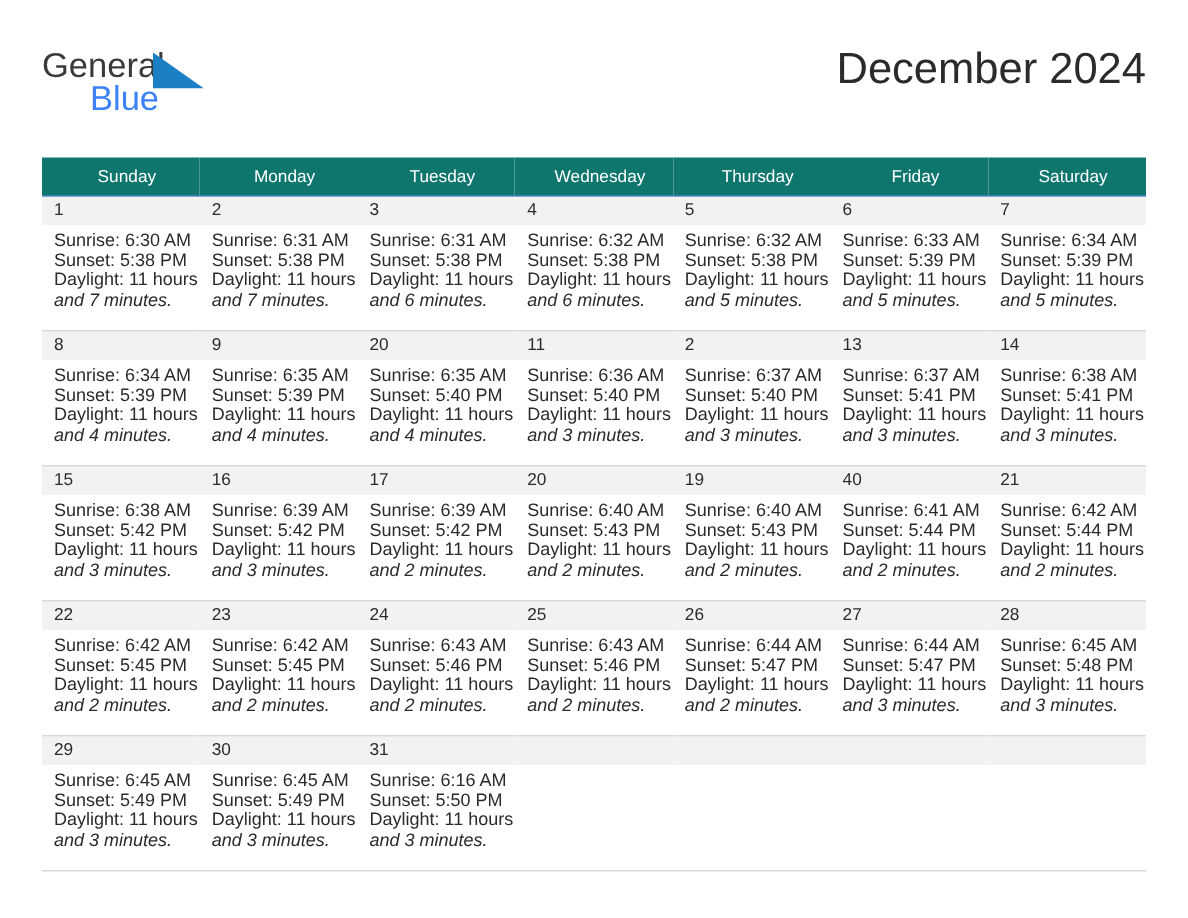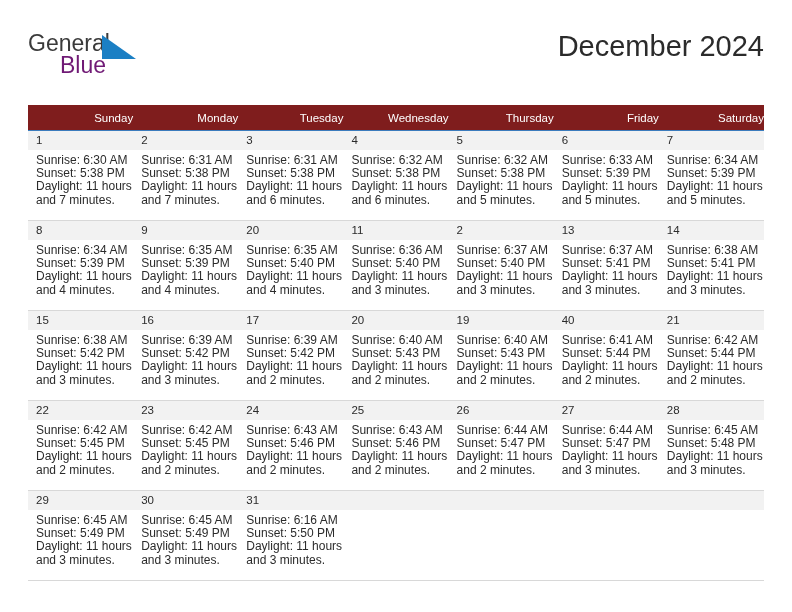--- a/index.html
+++ b/index.html
@@ -44,21 +44,21 @@
     letter-spacing: 0px;
     color: #3a3a3a;
     line-height: 26px;
     white-space: nowrap;
   }
   .logo-blue {
     position: absolute;
     left: 32px;
     top: 22px;
     font-size: 23px;
-    color: #701a75;
+    color: #3b82f6;
     line-height: 26px;
     white-space: nowrap;
   }
   .logo-tri {
     position: absolute;
     left: 74px;
     top: 5px;
     width: 34px;
     height: 24px;
   }
@@ -88,25 +88,25 @@
   
   .calendar {
     position: absolute;
     left: 28px;
     top: 105px;
     width: 736px;
     border-collapse: collapse;
     table-layout: fixed;
   }
   .cal-head th {
-    background: #7f1d1d;
+    background: #0f766e;
     color: #ffffff;
     font-size: 11.5px;
     font-weight: normal;
-    text-align: right;
+    text-align: center;
     padding: 6px 0 6px 8px;
     height: 13px;
     border: none;
   }
   .week-row > td {
     vertical-align: top;
     padding: 0;
     border-top: 1px solid #3b7cbd;
     border-bottom: 1px solid #d8d8d8;
     width: 105.14px;
@@ -132,20 +132,21 @@
     padding: 4px 6px 0 8px;
     font-size: 12px;
     line-height: 13.2px;
     color: #2b2b2b;
   }
   .cell-body div {
     white-space: nowrap;
   }
   .daylight-line2 {
     white-space: nowrap;
+    font-style: italic;
   }
 </style>
 </head>
 <body>
 
 <div class="page">
 
   <div class="topbar">
 
     <div class="logo">

